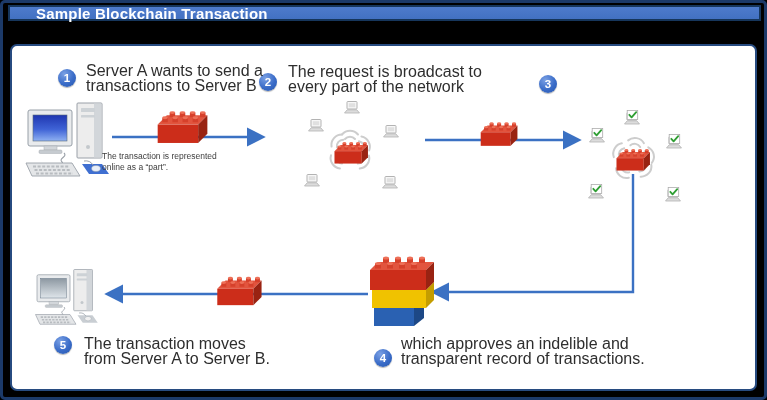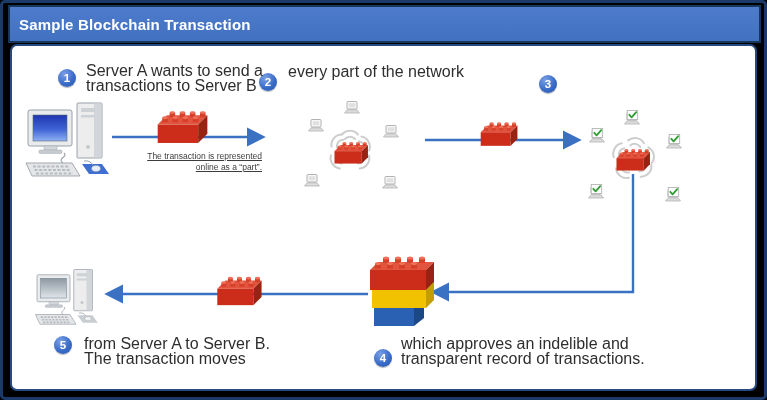--- a/index.html
+++ b/index.html
@@ -1,35 +1,35 @@
 <!DOCTYPE html>
 <html><head>
 <meta charset="utf-8">
 <style>
   html,body{margin:0;padding:0;background:#000;}
   body{width:767px;height:400px;position:relative;overflow:hidden;
        font-family:"Liberation Sans",sans-serif;}
   .frame{position:absolute;inset:0;border:3px solid #1c3a69;border-radius:5px;}
-  .titlebar{position:absolute;left:8px;top:5px;right:6px;height:38px;
+  .titlebar{position:absolute;left:8px;top:5px;right:6px;height:16px;
     background:linear-gradient(#4e7bcc,#4271c2);
     border:2px solid #16365c;box-sizing:border-box;
-    display:flex;align-items:center;padding-left:9px;}
+    display:flex;align-items:center;padding-left:26px;}
   .titlebar span{color:#fff;font-weight:700;font-size:15px;letter-spacing:.2px;}
   .panel{position:absolute;left:10px;top:44px;width:747px;height:347px;
     background:#fff;border:2px solid #274b80;border-radius:7px;
     box-sizing:border-box;}
   .diagram{position:absolute;left:0;top:0;}
   .badge{position:absolute;width:18px;height:18px;border-radius:50%;
     background:radial-gradient(circle at 35% 28%, #7aa0e4 0%, #3a6cc8 55%, #2757ae 100%);
     color:#fff;font-weight:700;font-size:11.5px;line-height:18px;text-align:center;
     box-shadow:0 1px 1px rgba(0,0,0,.3);}
   .step-label{position:absolute;font-size:16px;line-height:15px;color:#2e2e2e;}
   .step-label span{display:block;white-space:nowrap;}
   .caption{position:absolute;font-size:8.5px;line-height:11px;color:#3d3d3d;
-    text-align:right;text-decoration:underline;}
+    text-align:left;}
   .caption span{display:block;white-space:nowrap;}
   .arrow{stroke:#3b71c3;stroke-width:2.4;fill:none;marker-end:url(#arw);}
 </style>
 </head>
 <body>
 
 <div class="frame"></div>
 
 <div class="titlebar">
   <span>Sample Blockchain Transaction</span>
@@ -199,29 +199,30 @@
   <div class="badge" style="left:247px;top:27px">2</div>
   <div class="badge" style="left:527px;top:29px">3</div>
   <div class="badge" style="left:362px;top:303px">4</div>
   <div class="badge" style="left:42px;top:290px">5</div>
 
   <div class="step-label" style="left:74px;top:17px">
     <span>Server A wants to send a</span>
     <span>transactions to Server B</span>
   </div>
   <div class="step-label" style="left:276px;top:18px">
+    <span>The request is broadcast to</span>
     <span>every part of the network</span>
   </div>
   <div class="step-label" style="left:389px;top:290px">
     <span>which approves an indelible and</span>
     <span>transparent record of transactions.</span>
   </div>
   <div class="step-label" style="left:72px;top:290px">
+    <span>The transaction moves</span>
     <span>from Server A to Server B.</span>
-    <span>The transaction moves</span>
   </div>
 
   <div class="caption" style="left:90px;top:105px;width:160px">
     <span>The transaction is represented</span>
     <span>online as a “part”.</span>
   </div>
 
 </div>
 
 </body></html>

